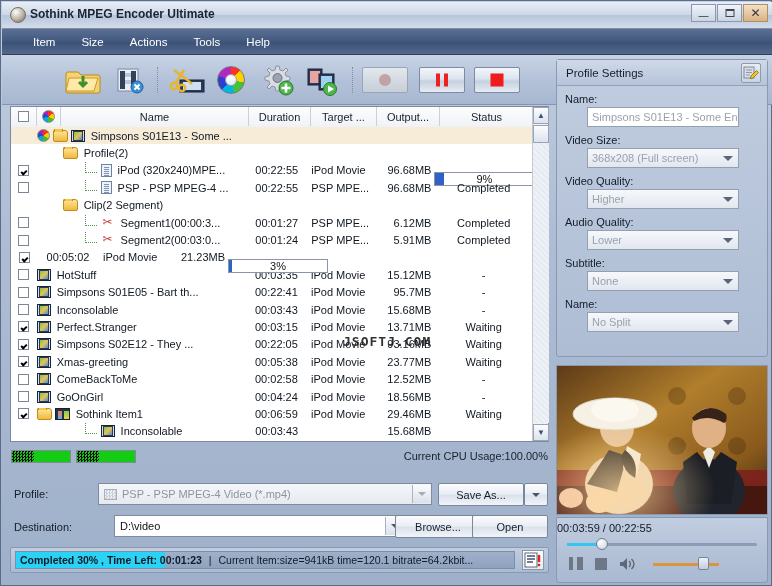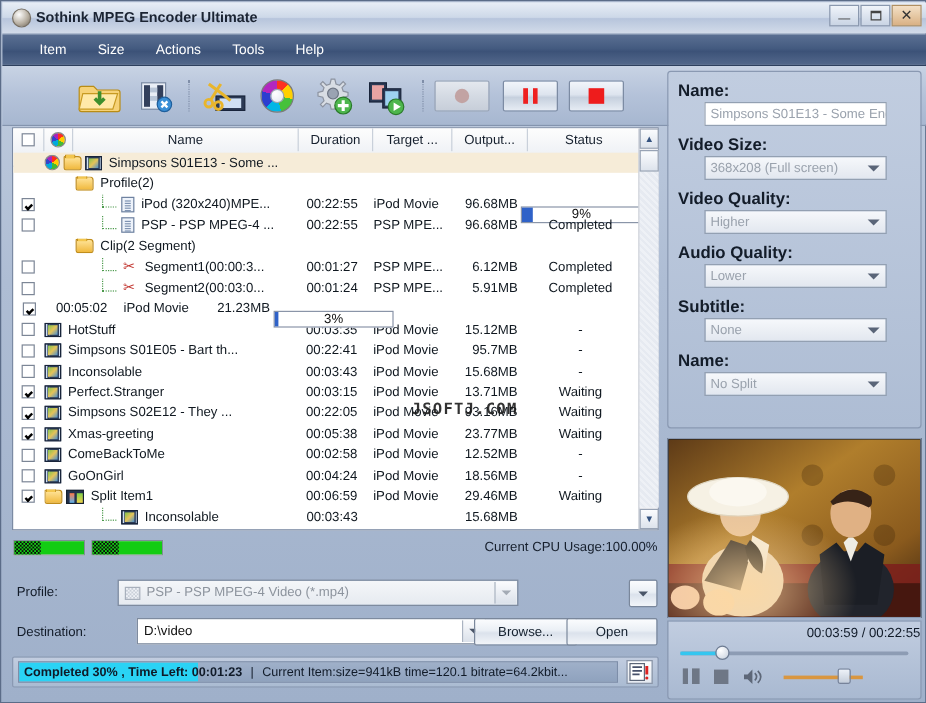--- a/index.html
+++ b/index.html
@@ -167,32 +167,32 @@
   .right { position:absolute; left:551px; top:54px; width:220px; height:531px; }
   .panel { position:absolute; left:4px; top:4px; width:212px; height:298px;
      background:linear-gradient(180deg,#c1cde0 0%,#aebdd4 100%);
      border:1px solid #8a99b2; border-radius:3px; }
   .panelhdr { height:26px; border-bottom:1px solid #93a2ba;
      background:linear-gradient(180deg,#cfd9e8,#b6c4da);
      display:flex; align-items:center; padding-left:9px;
      font-size:11.5px; color:#14202e; position:relative; }
   .panelhdr .pbtn { position:absolute; right:6px; top:3px; width:20px; height:20px;
      background:linear-gradient(180deg,#e8edf5,#c9d3e2); border:1px solid #8d9ab0; border-radius:2px;}
-  .pf-lbl { font-size:14px; color:#131c29; margin:7px 12px 2px 8px;font-weight:bold; }
+  .pf-lbl { font-size:11px; color:#131c29; margin:7px 12px 2px 8px; }
   .pf-fld { margin-left:30px; width:152px; height:20px; background:#ffffff;
      border:1px solid #93a0b2; font-size:11px; color:#9aa2ad; display:flex;
      align-items:center; padding-left:4px; overflow:hidden; white-space:nowrap; position:relative; }
   .pf-fld.combo { background:linear-gradient(180deg,#f6f8fb,#e2e7ef); }
 
   .preview { position:absolute; left:4px; top:310px; width:212px; height:150px;
      border:1px solid #8a99b2; background:#000; overflow:hidden; }
   .playerbar { position:absolute; left:4px; top:462px; width:212px; height:66px;
      background:linear-gradient(180deg,#c1cde0,#a9b9d1); border:1px solid #8a99b2;
      border-radius:0 0 3px 3px; }
-  .ptime { text-align:right; font-size:11px; color:#101a28; margin-top:4px; }
+  .ptime { text-align:left; font-size:11px; color:#101a28; margin-top:4px; }
   .seek { position:relative; margin:5px 10px 0 10px; height:10px; }
   .seek .track { position:absolute; left:0; right:0; top:4px; height:3px;
      background:#8d9cb4; border-radius:2px; }
   .seek .fill { position:absolute; left:0; top:4px; height:3px; width:17%; background:#35c6f0; }
   .seek .knob { position:absolute; left:15%; top:-1px; width:12px; height:12px;
      border-radius:50%; background:radial-gradient(circle at 35% 30%,#fff,#c7d0dd);
      border:1px solid #6f7d93; }
   .pctrls { display:flex; align-items:center; gap:12px; padding:8px 0 0 12px; }
   .pc { width:14px; height:13px; position:relative; }
   .volslider { position:relative; width:66px; height:10px; margin-left:4px; }
@@ -551,21 +551,21 @@
           <div class="c-out">18.56MB</div>
           <div class="c-st"><span>-</span></div>
         </div>
         <div class="row">
           <div class="c-chk">
             <span class="cb on"></span>
           </div>
           <div class="c-name ">
             <span class="i-folder"></span>
             <span class="i-tape"></span>
-            <span style="margin-left:3px">Split Item1</span>
+            <span style="margin-left:3px">Sothink Item1</span>
           </div>
           <div class="c-dur">00:06:59</div>
           <div class="c-tgt">iPod Movie</div>
           <div class="c-out">29.46MB</div>
           <div class="c-st"><span>Waiting</span></div>
         </div>
         <div class="row">
           <div class="c-chk">
             <span style="width:11px"></span>
           </div>
@@ -612,20 +612,23 @@
   <div class="lbl" style="left:13px; top:487px;">Profile:</div>
   <div class="fld dis" style="left:97px; top:482px; width:334px;">
     <span style="display:inline-block;width:13px;height:11px;margin-right:5px;
       background:repeating-conic-gradient(#c9cfd8 0 25%,#eef1f6 0 50%) 0 0/3px 3px;
       border:1px solid #a8b0bc;position:relative;"></span>
     <span>PSP - PSP MPEG-4 Video (*.mp4)</span>
     <span class="ddbtn">
         <span class="caret dis"></span>
       </span>
   </div>
+  <div class="btn" style="left:437px; top:482px; width:86px;">
+    <span>Save As...</span>
+  </div>
   <div class="btn" style="left:523px; top:482px; width:24px;">
     <span class="caret"></span>
   </div>
 
   <div class="lbl" style="left:13px; top:520px;">Destination:</div>
   <div class="fld" style="left:113px; top:514px; width:291px;">
     <span>D:\video</span>
     <span class="ddbtn">
         <span class="caret"></span>
       </span>
@@ -653,20 +656,30 @@
         <path d="M16 4 v7" stroke="#d22" stroke-width="2.4"></path>
         <circle cx="16" cy="14" r="1.3" fill="#d22"></circle>
       </svg>
     </div>
   </div>
   <div class="wm" style="left:8px; top:558px; font-size:13px; opacity:.92;">JSOFTJ.COM</div>
   <div class="wm" style="left:342px; top:285px; font-size:13px; opacity:.9;">JSOFTJ.COM</div>
 
   <div class="right">
     <div class="panel">
+      <div class="panelhdr">
+        <span>Profile Settings</span>
+        <span class="pbtn">
+          <svg width="18" height="18" viewBox="0 0 18 18">
+            <rect x="2" y="3" width="10" height="11" fill="#d8dee8" stroke="#7e8a9e"></rect>
+            <path d="M4 6 h6 M4 8.5 h6 M4 11 h4" stroke="#8e99ab" stroke-width="1"></path>
+            <path d="M9 12 l5.5-5.5 l2 2 L11 14 l-2.6 .6 z" fill="#f0c33c" stroke="#9c7a14"></path>
+          </svg>
+        </span>
+      </div>
       <div id="pf-fields">
           <div class="pf-lbl">Name:</div>
           <div class="pf-fld">
             <span>Simpsons S01E13 - Some Ench</span>
           </div>
           <div class="pf-lbl">Video Size:</div>
           <div class="pf-fld combo">
             <span>368x208 (Full screen)</span>
             <span style="position:absolute;right:5px;top:7px;">
               <span style="display:block;width:0;height:0;border-left:5px solid transparent;border-right:5px solid transparent;border-top:5px solid #5a6578"></span>

